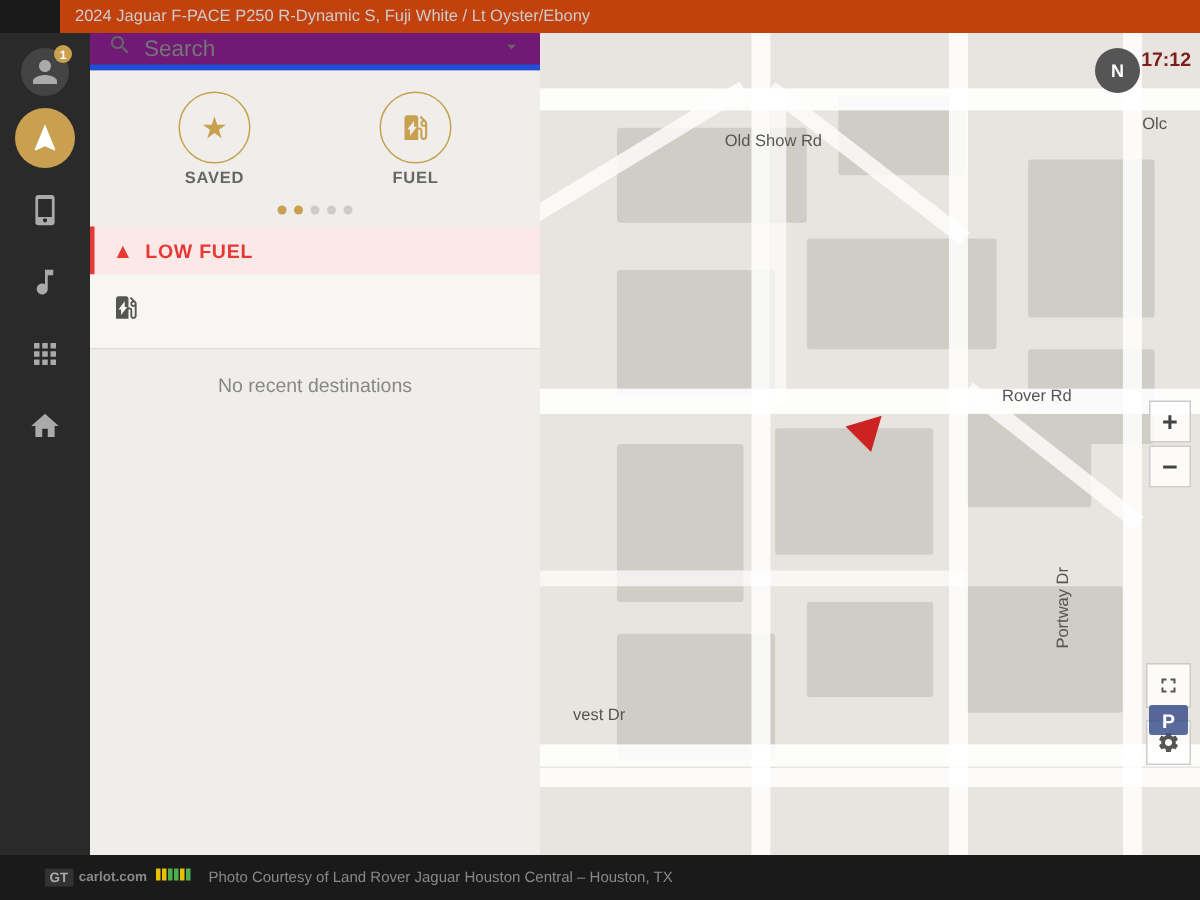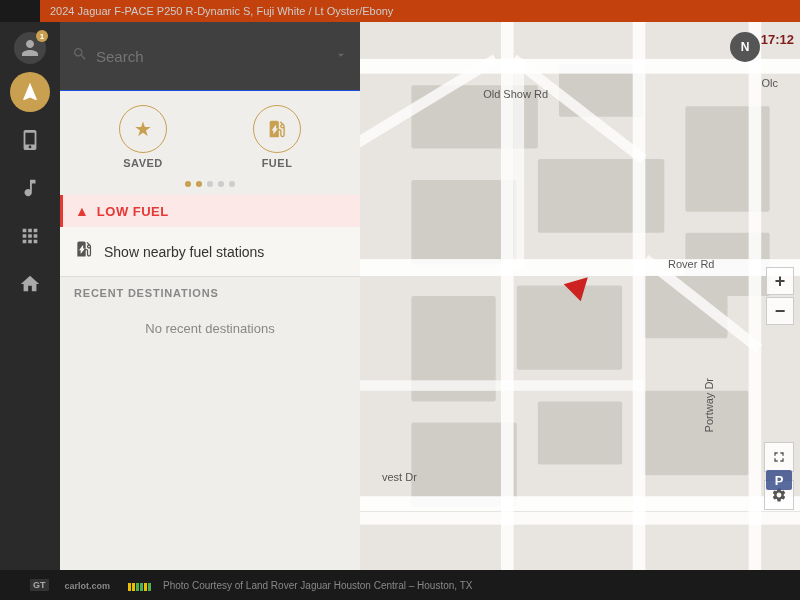--- a/index.html
+++ b/index.html
@@ -78,23 +78,23 @@
       background: #f0eeeb;
       display: flex;
       flex-direction: column;
       position: relative;
     }
 
     
     .search-bar {
       display: flex;
       align-items: center;
-      padding: 24px 12px;
-      background: #404040;
-      border-bottom: 1px solid #1d4ed8;
+      padding: 0 12px;
+      background: #701a75;
+      border-bottom: 4px solid #1d4ed8;
       gap: 8px;
     }
     .search-icon {
       color: #666;
       font-size: 16px;
     }
     .search-input {
       flex: 1;
       border: none;
       background: transparent;
@@ -461,24 +461,22 @@
       <span class="warning-icon">▲</span>
       <span class="low-fuel-text">LOW FUEL</span>
     </div>
 
     <div class="fuel-option">
       <span class="fuel-option-icon">
         <svg width="20" height="20" viewBox="0 0 24 24" fill="#555">
           <path d="M19.77 7.23l.01-.01-3.72-3.72-1.06 1.06 2.11 2.11c-.94.36-1.61 1.26-1.61 2.33 0 1.38 1.12 2.5 2.5 2.5.36 0 .69-.08 1-.21v7.21c0 .55-.45 1-1 1s-1-.45-1-1V14c0-1.1-.9-2-2-2h-1V5c0-1.1-.9-2-2-2H6c-1.1 0-2 .9-2 2v16h10v-7.5h1.5v5c0 1.38 1.12 2.5 2.5 2.5s2.5-1.12 2.5-2.5V9c0-.69-.28-1.32-.73-1.77zM18 10c-.55 0-1-.45-1-1s.45-1 1-1 1 .45 1 1-.45 1-1 1zM8 18v-4.5H6L11 7v4.5h2L8 18z"></path>
         </svg>
       </span>
-      <span class="fuel-option-text">Show nearby fuel stations</span>
-    </div>
-
-    <div class="section-header">RECENT DESTINATIONS</div>
+    </div>
+
 
     <div class="no-recent">No recent destinations</div>
 
   </div>
 
   <div class="map-area">
 
     <svg class="map-svg" viewBox="0 0 440 520" preserveAspectRatio="xMidYMid slice">
 
       <rect width="440" height="520" fill="#e8e4df"></rect>
@@ -550,21 +548,21 @@
     </div>
 
     <div style="position:absolute;right:8px;bottom:80px;background:rgba(60,80,140,0.85);color:white;font-weight:bold;font-size:13px;width:26px;height:20px;display:flex;align-items:center;justify-content:center;border-radius:2px;">P</div>
 
   </div>
 
 </div>
 
 <div class="bottom-bar">
 
-  <div style="display:flex;align-items:flex-end;gap:16px;margin-right:12px;padding-left:20px;">
+  <div style="display:flex;align-items:flex-start;gap:4px;margin-right:12px;padding-left:20px;">
     <span style="background:#333;color:#aaa;font-size:9px;font-weight:bold;padding:1px 3px;border-radius:1px;">GT</span>
     <span style="color:#888;font-size:9px;font-weight:bold;">carlot.com</span>
     <div style="display:flex;gap:1px;margin-left:2px;">
       <div style="width:3px;height:8px;background:#e8c000;"></div>
       <div style="width:3px;height:8px;background:#e8c000;"></div>
       <div style="width:3px;height:8px;background:#4caf50;"></div>
       <div style="width:3px;height:8px;background:#4caf50;"></div>
       <div style="width:3px;height:8px;background:#e8c000;"></div>
       <div style="width:3px;height:8px;background:#4caf50;"></div>
     </div>

